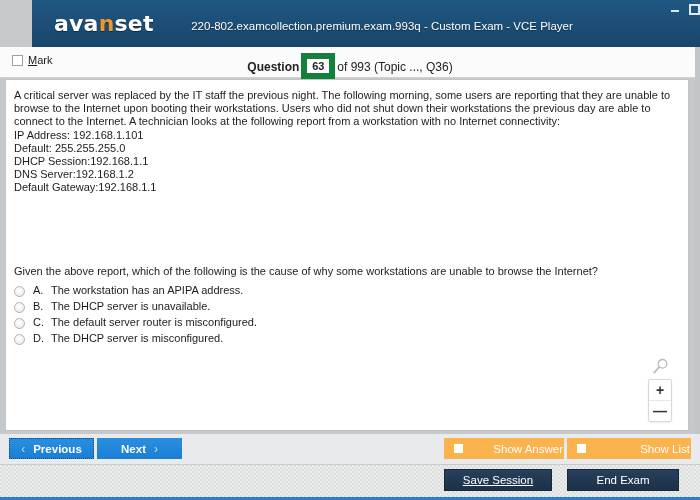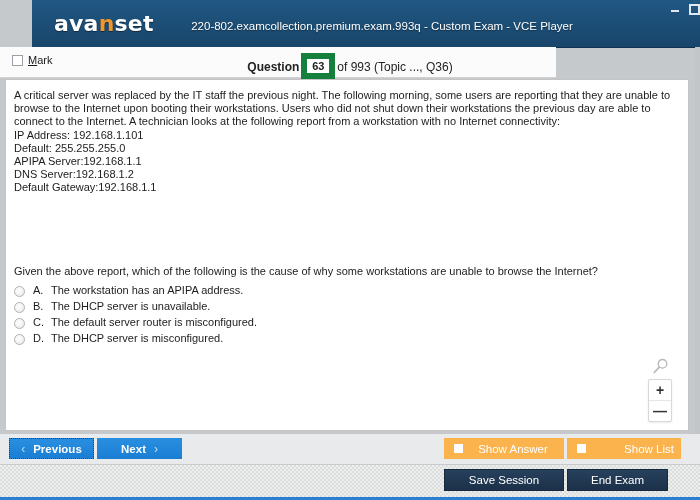--- a/index.html
+++ b/index.html
@@ -89,21 +89,21 @@
     color: #ffffff;
     line-height: 11px;
     text-align: center;
     width: 12px;
   }
 
   
   .qheader {
     position: absolute;
     left: 0; top: 47px;
-    width: 556px;
+    width: 700px;
     height: 30px;
     background: #fbfbfb;
     border-bottom: 1px solid #d2d2d2;
   }
   .mark-wrap {
     position: absolute;
     left: 12px; top: 7px;
     display: flex;
     align-items: center;
     gap: 5px;
@@ -302,30 +302,30 @@
     justify-content: center;
     position: relative;
   }
   .btn-review .caret {
     position: absolute;
     right: 10px;
     font-size: 8px;
     color: #e08a1e;
   }
   .btn-showanswer { left: 444px; width: 120px; }
-  .btn-showlist { left: 567px; width: 114px; gap: 32px; }
+  .btn-showlist { left: 567px; width: 124px; gap: 32px; }
   .chk-sq {
     width: 9px; height: 9px;
     background: #ffffff;
     margin-left: 10px;
     flex: 0 0 auto;
   }
   .btn-lbl-center {
     flex: 1;
-    text-align: center;
+    text-align: right;
     padding-right: 1px;
   }
 
   
   .statusbar {
     position: absolute;
     left: 0; top: 464px;
     width: 700px;
     height: 36px;
     background-color: #eceded;
@@ -344,22 +344,22 @@
     border: 1px solid #17293d;
     color: #ffffff;
     font-size: 11.5px;
     display: flex;
     align-items: center;
     justify-content: center;
     cursor: pointer;
     user-select: none;
     box-sizing: border-box;
   }
-  .btn-save { left: 444px; width: 120px; }
-  .btn-end { left: 567px; width: 101px; }
+  .btn-save { left: 444px; width: 108px; text-decoration: underline; }
+  .btn-end { left: 567px; width: 112px; }
   .bluestrip {
     position: absolute;
     left: 0; bottom: 0;
     width: 700px;
     height: 4px;
     background: #2a7fd0;
   }
   .frame-right {
     position: absolute;
     right: 0; top: 47px;
@@ -404,21 +404,21 @@
 
   <div class="frame-left"></div>
   <div class="frame-right"></div>
 
   <div class="content">
 
     <div class="qtext">
       <p>A critical server was replaced by the IT staff the previous night. The following morning, some users are reporting that they are unable to browse to the Internet upon booting their workstations. Users who did not shut down their workstations the previous day are able to connect to the Internet. A technician looks at the following report from a workstation with no Internet connectivity:</p>
       <div class="report-line">IP Address: 192.168.1.101</div>
       <div class="report-line">Default: 255.255.255.0</div>
-      <div class="report-line">APIPA Server:192.168.1.1</div>
+      <div class="report-line">DHCP Session:192.168.1.1</div>
       <div class="report-line">DNS Server:192.168.1.2</div>
       <div class="report-line">Default Gateway:192.168.1.1</div>
     </div>
 
     <div class="prompt">Given the above report, which of the following is the cause of why some workstations are unable to browse the Internet?</div>
 
     <div class="options">
       <div class="opt">
         <span class="radio"></span>
         <span class="opt-letter">A.</span>

